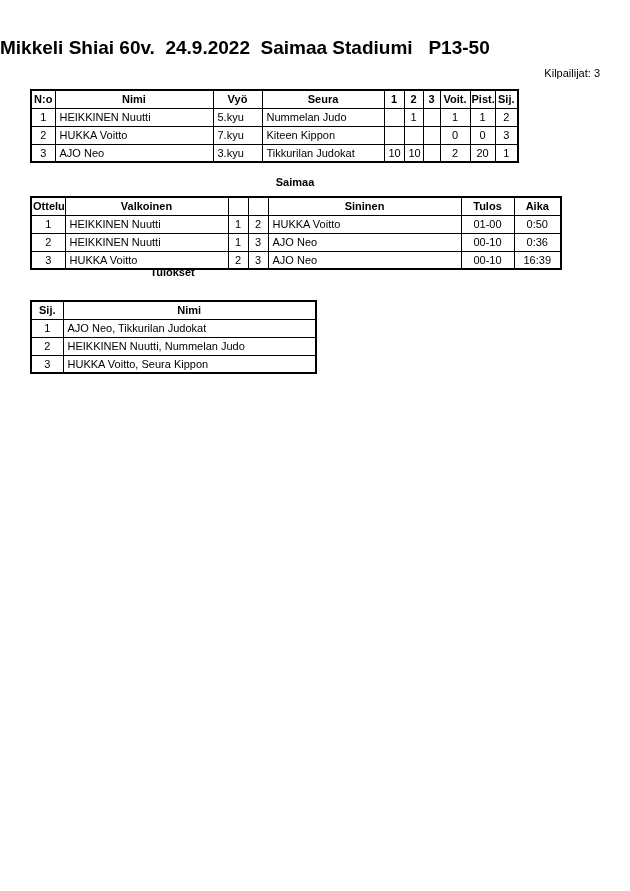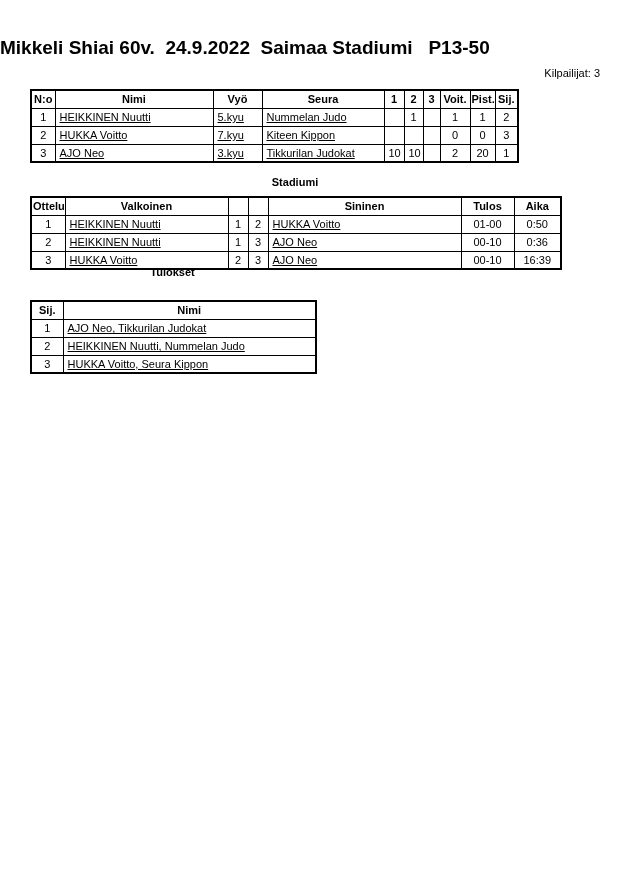--- a/index.html
+++ b/index.html
@@ -47,21 +47,21 @@
     border: 1px solid #000;
     font-size: 11px;
     height: 18px;
     padding: 0 4px;
     overflow: hidden;
     white-space: nowrap;
     vertical-align: middle;
   }
   th { font-weight: bold; text-align: center; padding: 0 1px; }
   .ta-c { text-align: center; }
-  .ta-l { text-align: left; text-decoration: underline; }
+  .ta-l { text-align: left; }
   #t-kilpailijat { top: 89px;  left: 30px; width: 487px; padding-left: 16px; }
   #t-ottelut     { top: 196px; left: 30px; width: 530px; border-radius: 12px; }
   #t-tulokset    { top: 300px; left: 30px; width: 285px; }
 </style>
 </head>
 <body>
 
 <div class="page">
 
   <div class="doc-title">Mikkeli Shiai 60v.  24.9.2022  Saimaa Stadiumi   P13-50</div>
@@ -128,21 +128,21 @@
         <td class="ta-c">10</td>
         <td class="ta-c">10</td>
         <td class="ta-c"></td>
         <td class="ta-c">2</td>
         <td class="ta-c">20</td>
         <td class="ta-c">1</td>
       </tr>
     </tbody>
   </table>
 
-  <div class="sec-label" id="sec-ottelut">Stadiumi</div>
+  <div class="sec-label" id="sec-ottelut">Saimaa</div>
 
   <table id="t-ottelut">
     <colgroup>
       <col style="width:34px">
         <col style="width:163px">
         <col style="width:20px">
         <col style="width:20px">
       <col style="width:193px">
         <col style="width:53px">
         <col style="width:47px">

